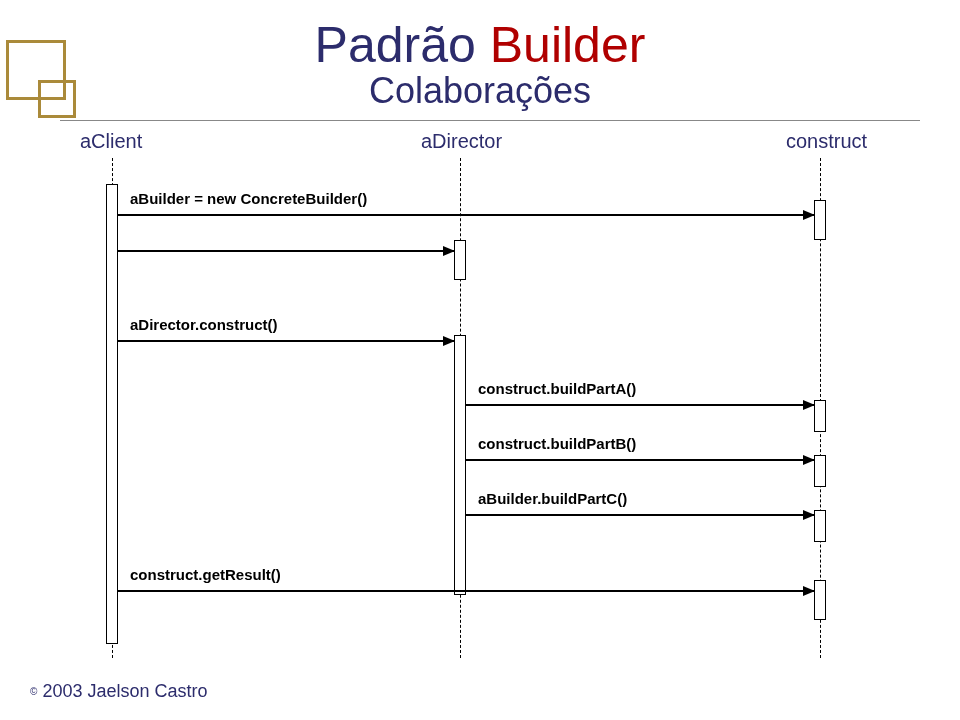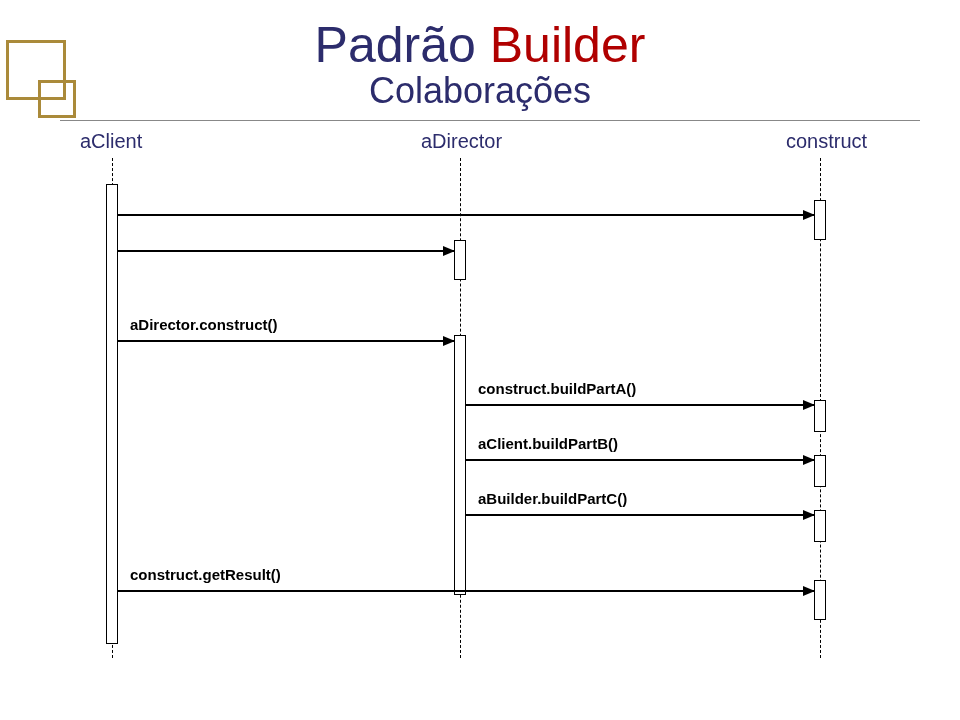--- a/index.html
+++ b/index.html
@@ -138,35 +138,39 @@
     <div class="activation" style="left:820px; top:70px; height:40px;"></div>
     <div class="activation" style="left:460px; top:110px; height:40px;"></div>
 
     <div class="activation" style="left:460px; top:205px; height:260px;"></div>
 
     <div class="activation" style="left:820px; top:270px; height:32px;"></div>
     <div class="activation" style="left:820px; top:325px; height:32px;"></div>
     <div class="activation" style="left:820px; top:380px; height:32px;"></div>
     <div class="activation" style="left:820px; top:450px; height:40px;"></div>
 
+    <div class="msg-label" style="left:130px; top:60px;">aBuilder = new ConcreteBuilder()</div>
     <div class="arrow" style="left:118px; top:84px; width:696px;"></div>
 
     <div class="arrow" style="left:118px; top:120px; width:336px;"></div>
 
     <div class="msg-label" style="left:130px; top:186px;">aDirector.construct()</div>
     <div class="arrow" style="left:118px; top:210px; width:336px;"></div>
 
     <div class="msg-label" style="left:478px; top:250px;">construct.buildPartA()</div>
     <div class="arrow" style="left:466px; top:274px; width:348px;"></div>
 
-    <div class="msg-label" style="left:478px; top:305px;">aClient.buildPartB()</div>
+    <div class="msg-label" style="left:478px; top:305px;">construct.buildPartB()</div>
     <div class="arrow" style="left:466px; top:329px; width:348px;"></div>
 
     <div class="msg-label" style="left:478px; top:360px;">aBuilder.buildPartC()</div>
     <div class="arrow" style="left:466px; top:384px; width:348px;"></div>
 
     <div class="msg-label" style="left:130px; top:436px;">construct.getResult()</div>
     <div class="arrow" style="left:118px; top:460px; width:696px;"></div>
 
   </div>
 
+  <div class="footer-left">
+    <span class="cpy">©</span><span> 2003 Jaelson Castro</span>
+  </div>
 
 </div>
 
 </body></html>

